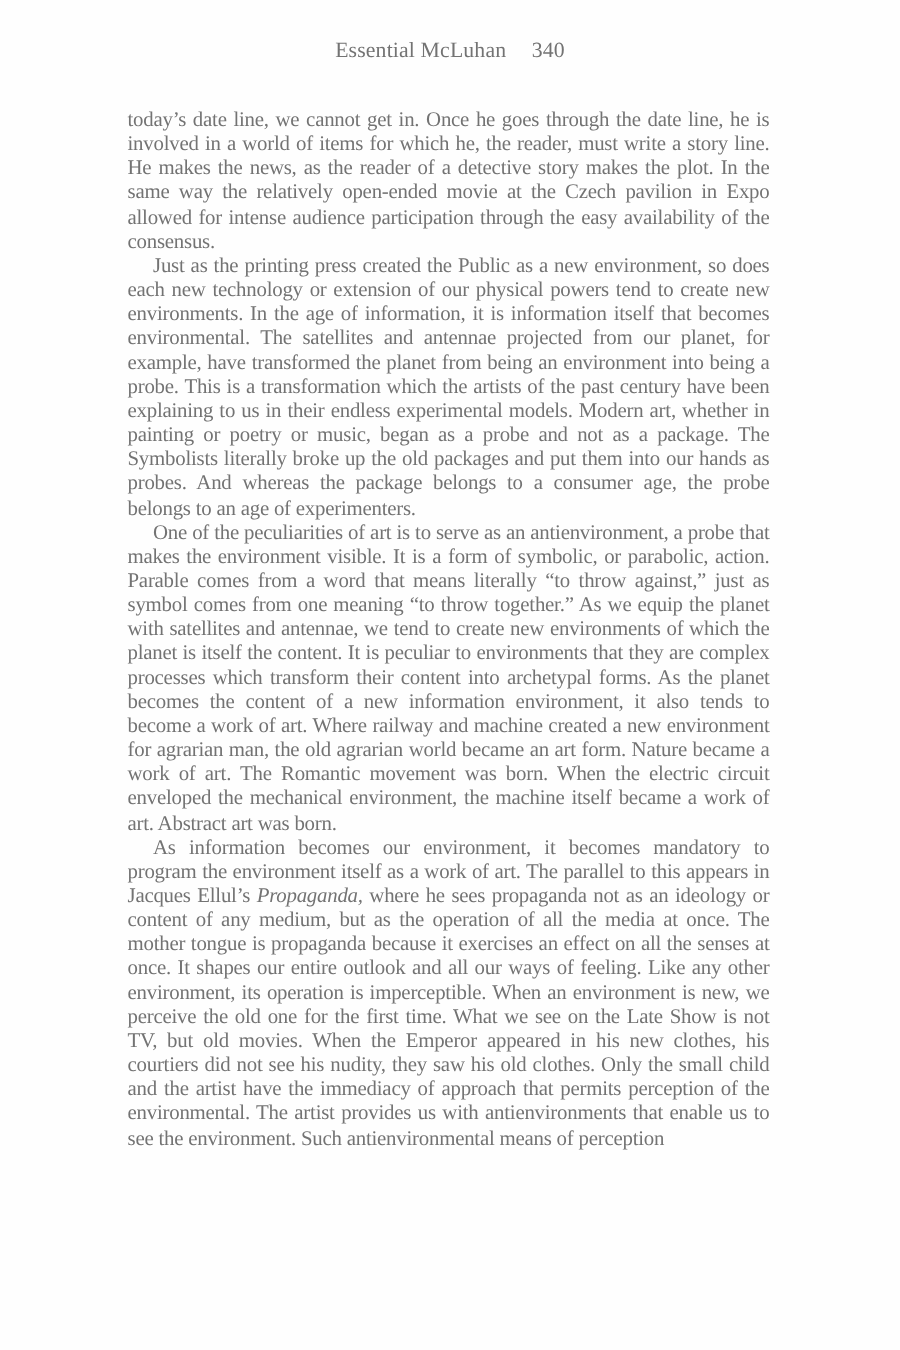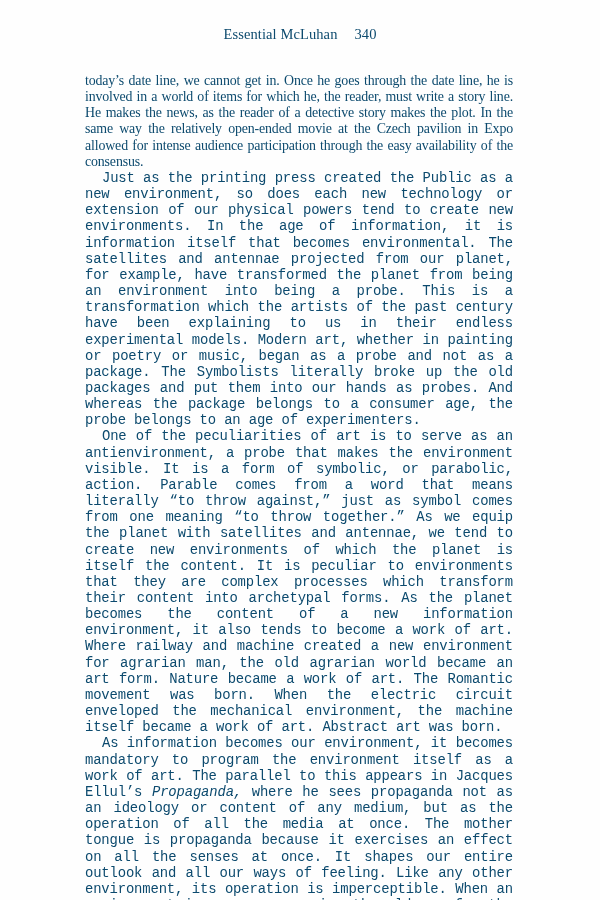--- a/index.html
+++ b/index.html
@@ -5,21 +5,21 @@
   html, body {
     margin: 0;
     padding: 0;
     background: #ffffff;
   }
   .book-page {
     position: relative;
     width: 600px;
     height: 900px;
     background: #fefefe;
-    color: #0c4a6e;
+    color: #737373;
     font-family: "Liberation Serif", "DejaVu Serif", serif;
     overflow: hidden;
   }
   .running-head {
     position: absolute;
     top: 26px;
     left: 0;
     right: 0;
     text-align: center;
     font-size: 14.5px;
@@ -39,21 +39,20 @@
     line-height: 16.15px;
     letter-spacing: -0.15px;
     text-align: justify;
   }
   .text-column p {
     margin: 0;
     padding: 0;
   }
   .text-column p.indent {
     text-indent: 17px;
-    font-family: Liberation Mono, monospace;
   }
   .italic {
     font-style: italic;
   }
 </style>
 </head>
 <body>
 
 <div class="book-page">
   <div class="running-head">

